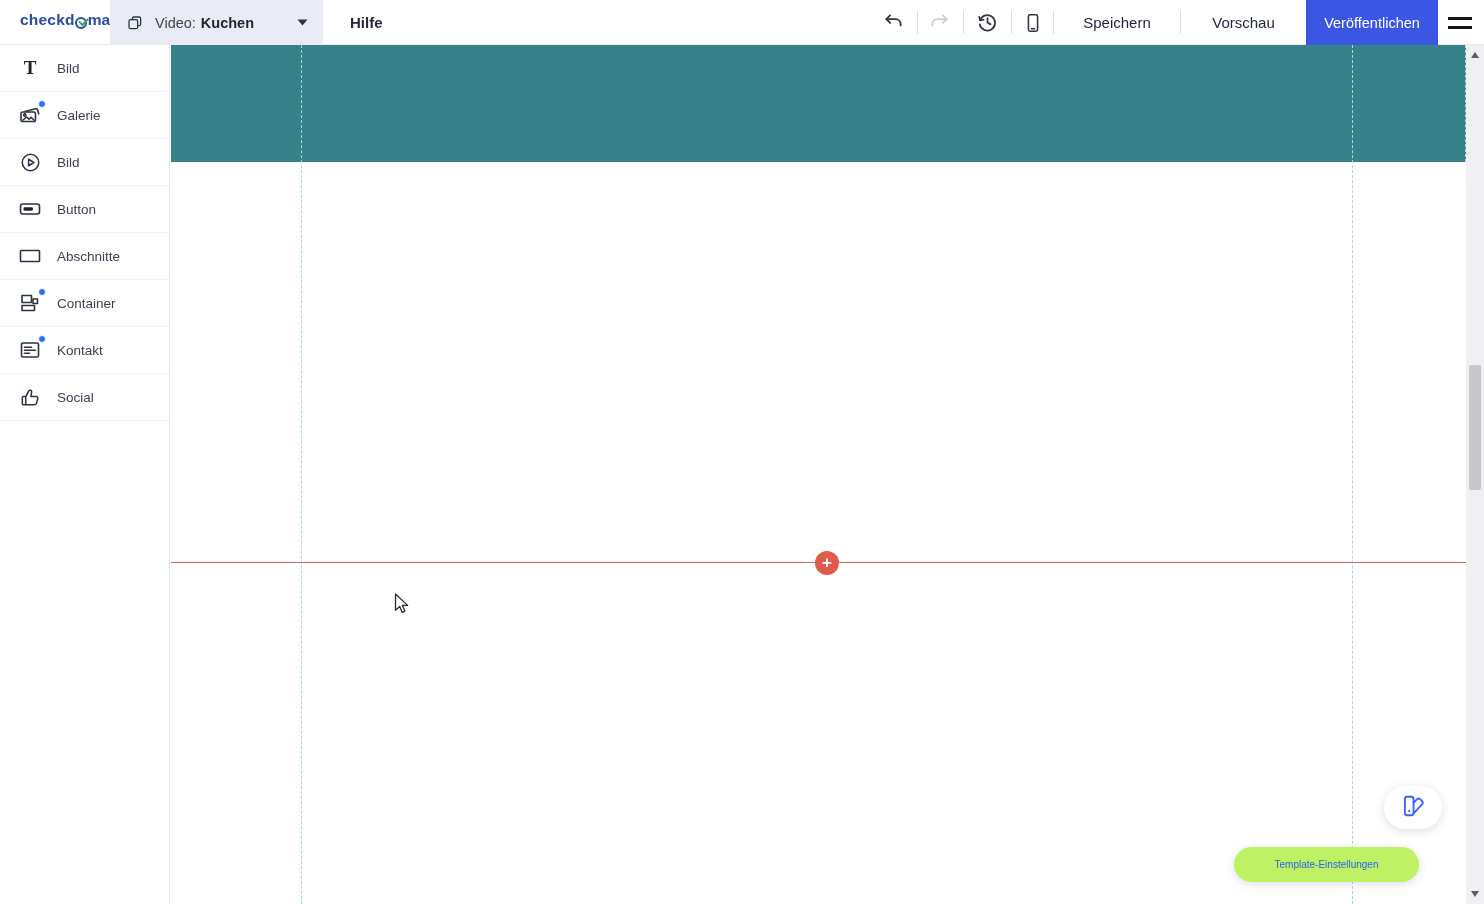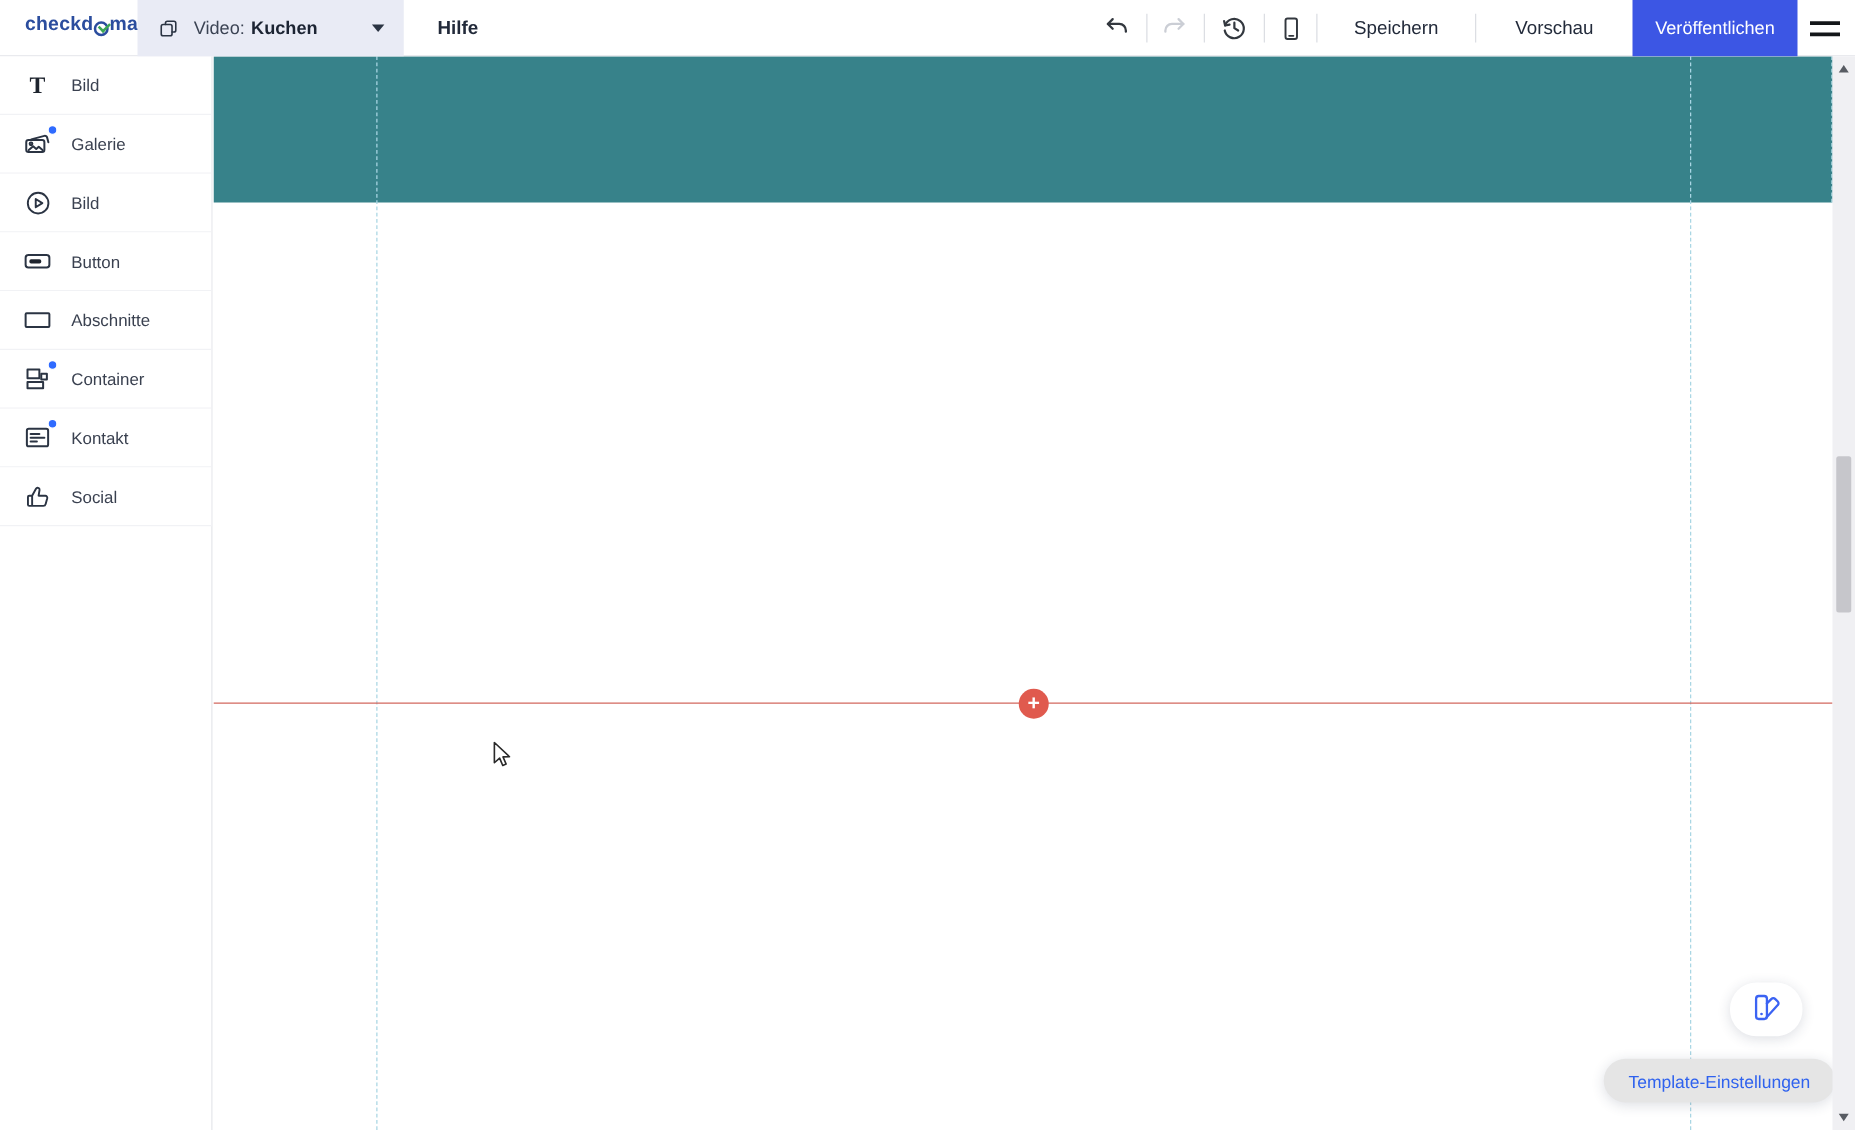--- a/index.html
+++ b/index.html
@@ -57,22 +57,22 @@
     border-top:1.5px solid rgba(208,95,84,.95); }
   .add-btn { position:absolute; left:644px; top:506px; width:24px; height:24px; border-radius:50%;
     border:none; color:#fff; font-size:17px; font-weight:bold; line-height:22px; text-align:center;
     cursor:pointer; padding:0; }
   .cursor { position:absolute; left:223px; top:548px; }
 
   
   .palette-btn { position:absolute; left:1384px; top:786px; width:58px; height:43px;
     background:#fff; border:none; border-radius:21px; display:flex; align-items:center;
     justify-content:center; box-shadow:0 2px 10px rgba(40,50,80,.16); cursor:pointer; z-index:25; }
-  .template-btn { position:absolute; left:1283px; top:847px; width:185px; height:35px;
-    background:#e5e5e5; border:none; border-radius:17.5px; font-size:14px; font-weight:500;
+  .template-btn { position:absolute; left:1234px; top:847px; width:185px; height:35px;
+    background:#bef264; border:none; border-radius:17.5px; font-size:10px; font-weight:500;
     font-family:"Liberation Sans",sans-serif; box-shadow:0 2px 10px rgba(40,50,80,.16);
     cursor:pointer; z-index:25; }
 
   
   .scrollbar { position:absolute; left:1466px; top:45px; width:18px; height:859px;
     background:#f0f0f3; z-index:28; }
   .sb-arrow { position:absolute; left:0; width:18px; height:16px; display:flex;
     align-items:center; justify-content:center; cursor:pointer; }
   .sb-arrow.up { top:2px; } .sb-arrow.down { bottom:2px; }
   .tri-up { width:0; height:0; border-left:4.5px solid transparent; border-right:4.5px solid transparent;

